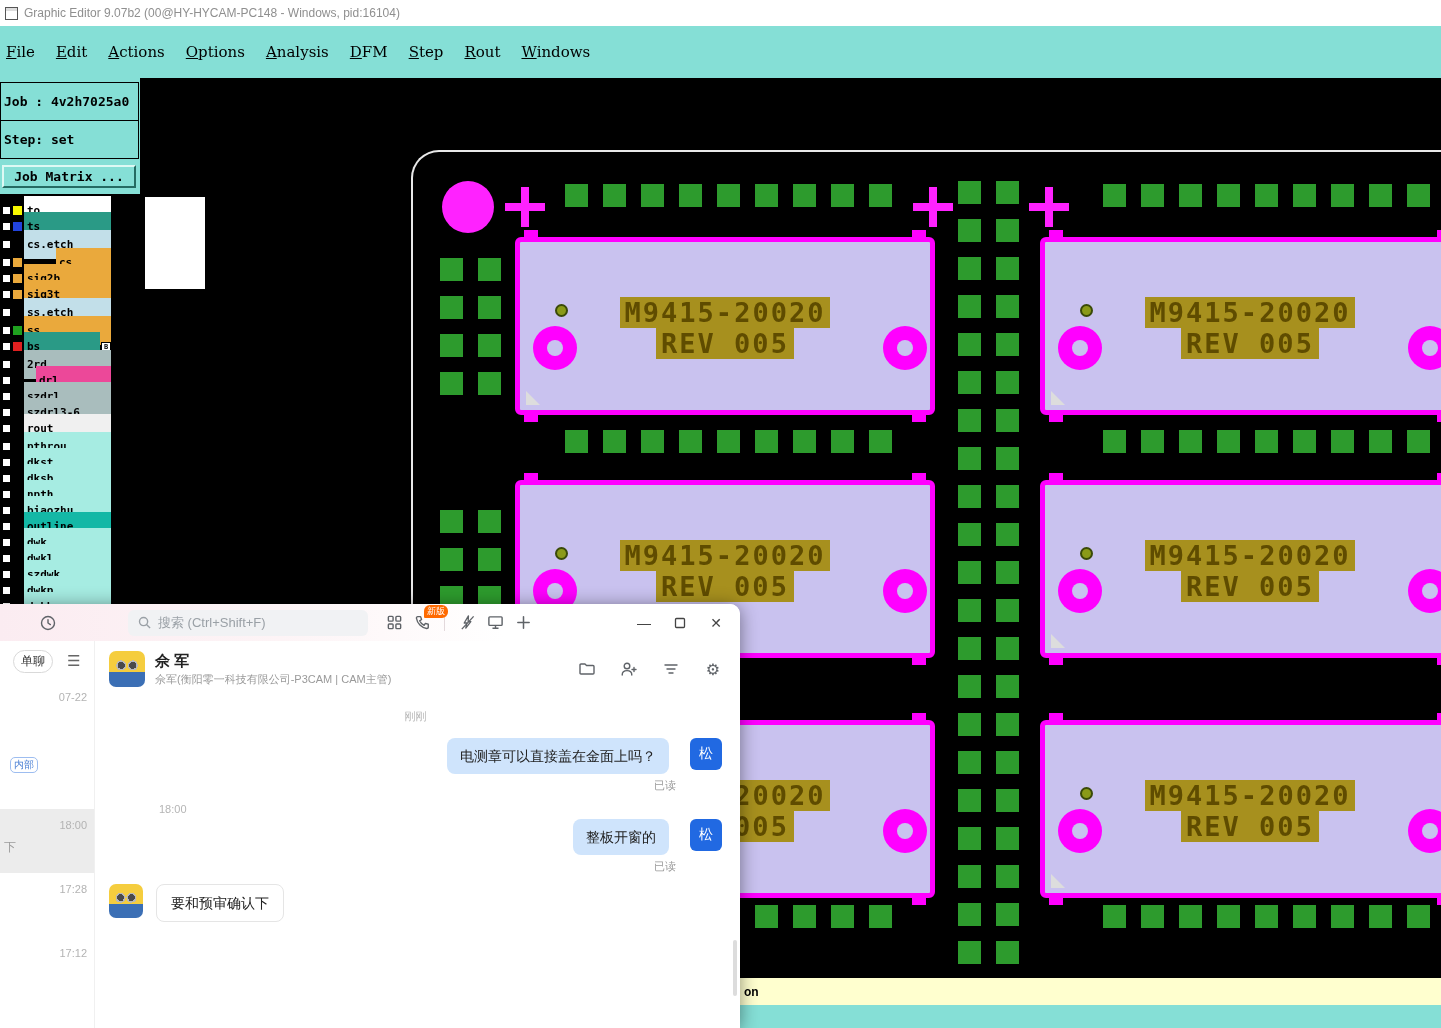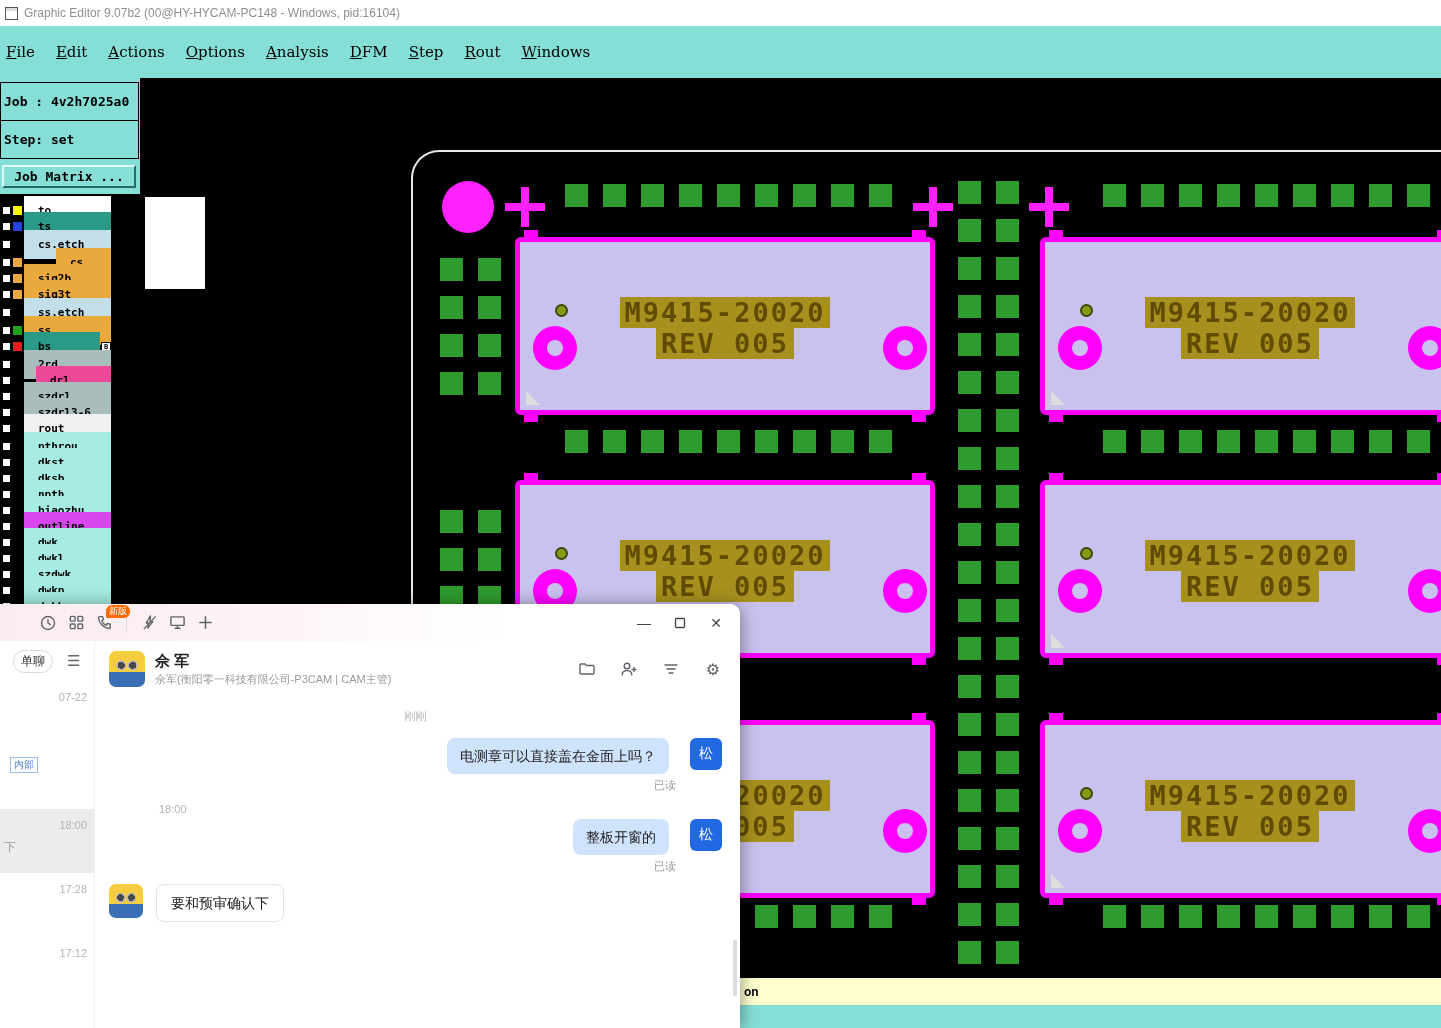--- a/index.html
+++ b/index.html
@@ -19,21 +19,21 @@
   
   .left-panel{position:absolute;left:0;top:78px;width:140px;height:950px;background:#000;z-index:2}
   .job-area{background:#85dfd6;padding:5px 0 6px 0}
   .job-line{width:139px;border:1px solid #000;font:bold 13px "DejaVu Sans Mono",monospace;padding:11px 3px;background:#85dfd6;color:#000;margin-top:-1px}
   .matrix-btn{display:block;margin:6px 0 0 2px;width:134px;text-align:center;font:bold 13px "DejaVu Sans Mono",monospace;background:#85dfd6;color:#000;border-top:2px solid #ddf9f4;border-left:2px solid #ddf9f4;border-right:2px solid #256b63;border-bottom:2px solid #256b63;padding:2px 0;cursor:pointer}
   .layer-list{margin-top:9px;padding-left:1px}
   .lsep{height:2px}
   .layer-row{display:flex;align-items:center;height:15px;margin-bottom:1px;width:110px}
   .chk{width:9px;height:9px;background:#fff;border:1px solid #000;margin:0 2px 0 1px;flex:none}
   .swatch{width:9px;height:9px;margin-right:2px;flex:none}
-  .lname{flex:1;height:29px;font:bold 11px "DejaVu Sans Mono",monospace;padding-left:14px;display:flex;align-items:center;color:#000}
+  .lname{flex:1;height:29px;font:bold 11px "DejaVu Sans Mono",monospace;padding-left:3px;display:flex;align-items:center;color:#000}
   .btag{width:10px;height:10px;background:#fff;border:1px solid #000;font:bold 7px "DejaVu Sans Mono",monospace;display:flex;align-items:center;justify-content:center;margin-left:1px;flex:none}
 
   
   .canvas{position:absolute;left:140px;top:78px;width:1301px;height:950px;background:#000;overflow:hidden;z-index:1}
   .white-patch{position:absolute;left:5px;top:119px;width:60px;height:92px;background:#fff}
   .board-outline{position:absolute;left:271px;top:72px;width:1030px;height:828px;border-left:2px solid #e8e8e8;border-top:2px solid #e8e8e8;border-top-left-radius:28px}
   .pad{position:absolute;width:23px;height:23px}
   .mcircle{position:absolute;left:302px;top:103px;width:52px;height:52px;border-radius:50%;background:#ff22ff}
   .plusmark{position:absolute;width:40px;height:40px}
   .plusmark::before{content:"";position:absolute;left:16px;top:0;width:8px;height:40px;background:#ff22ff}
@@ -61,21 +61,21 @@
   .sp{flex:1}
   .chat-body{flex:1;display:flex;min-height:0}
   .chat-side{width:95px;flex:none;border-right:1px solid #f0f0f0;display:flex;flex-direction:column;overflow:hidden}
   .side-top{height:40px;flex:none;display:flex;align-items:center;padding-left:13px}
   .pill{border:1px solid #d9d9d9;border-radius:12px;font-size:12px;padding:2px 7px;color:#333;cursor:pointer;white-space:nowrap}
   .burger{color:#666;font-size:15px;margin-left:14px;cursor:pointer}
   .srow{height:64px;flex:none;position:relative;cursor:pointer}
   .srow.selected{background:#ececec}
   .stime{position:absolute;right:7px;top:10px;font-size:11px;color:#b3b3b3}
   .sprev{position:absolute;left:4px;top:30px;font-size:12px;color:#9a9a9a;white-space:nowrap}
-  .sbadge{position:absolute;left:10px;top:12px;font-size:10px;color:#4a7fd4;border:1px solid #9dbdf0;border-radius:0;padding:0 3px;line-height:14px}
+  .sbadge{position:absolute;left:10px;top:12px;font-size:10px;color:#4a7fd4;border:1px solid #9dbdf0;border-radius:5px;padding:0 3px;line-height:14px}
   .chat-main{flex:1;display:flex;flex-direction:column;min-width:0}
   .chat-header{height:56px;flex:none;display:flex;align-items:center;padding:0 16px 0 14px;gap:10px}
   .avatar-min{border-radius:7px;background:
      radial-gradient(circle at 34% 40%, #4a4a4a 0 3.5px, #b9b9b9 3.5px 5px, transparent 5px),
      radial-gradient(circle at 66% 40%, #4a4a4a 0 3.5px, #b9b9b9 3.5px 5px, transparent 5px),
      linear-gradient(#f5cd3e 0 58%, #3b6fb5 58% 100%);flex:none}
   .hd-av{width:36px;height:36px}
   .hname{font-size:15px;font-weight:bold;color:#222;line-height:17px}
   .hsub{font-size:11px;color:#9a9a9a;margin-top:3px;white-space:nowrap}
   .hicons{margin-left:auto;display:flex;gap:20px;color:#5f6368;align-items:center}
@@ -222,21 +222,21 @@
           <span class="lname" style="background: rgb(166, 236, 226);">npth</span>
         </div>
         <div class="layer-row">
           <span class="chk"></span>
           <span class="swatch" style="background: transparent;"></span>
           <span class="lname" style="background: rgb(166, 236, 226);">biaozhu</span>
         </div>
         <div class="layer-row">
           <span class="chk"></span>
           <span class="swatch" style="background: transparent;"></span>
-          <span class="lname" style="background: #d946ef;">outline</span>
+          <span class="lname" style="background: #14b8a6;">outline</span>
         </div>
         <div class="layer-row">
           <span class="chk"></span>
           <span class="swatch" style="background: transparent;"></span>
           <span class="lname" style="background: rgb(166, 236, 226);">dwk</span>
         </div>
         <div class="layer-row">
           <span class="chk"></span>
           <span class="swatch" style="background: transparent;"></span>
           <span class="lname" style="background: rgb(166, 236, 226);">dwkl</span>
@@ -454,20 +454,29 @@
     </div>
 
   <div class="chat">
     <div class="chat-top">
       <span class="tb-icon">
         <svg width="18" height="18" viewBox="0 0 18 18" fill="none" stroke="#5f6368" stroke-width="1.4" stroke-linecap="round">
             <circle cx="9" cy="9" r="6.5"></circle>
             <path d="M9 5.6V9l2.4 1.6"></path>
           </svg>
       </span>
+      <div class="search-pill">
+        <span>
+            <svg width="13" height="13" viewBox="0 0 14 14" fill="none" stroke="#9aa0a6" stroke-width="1.5">
+              <circle cx="6" cy="6" r="4.4"></circle>
+              <path d="M9.4 9.4 13 13"></path>
+            </svg>
+          </span>
+        <span>搜索 (Ctrl+Shift+F)</span>
+      </div>
       <span class="tb-icon">
         <svg width="17" height="17" viewBox="0 0 18 18" fill="none" stroke="#5f6368" stroke-width="1.5">
             <rect x="2.5" y="2.5" width="5" height="5" rx="1"></rect>
             <rect x="10.5" y="2.5" width="5" height="5" rx="1"></rect>
             <rect x="2.5" y="10.5" width="5" height="5" rx="1"></rect>
             <rect x="10.5" y="10.5" width="5" height="5" rx="1"></rect>
           </svg>
       </span>
       <span class="tb-icon">
         <svg width="17" height="17" viewBox="0 0 18 18" fill="none" stroke="#5f6368" stroke-width="1.5" stroke-linejoin="round">

